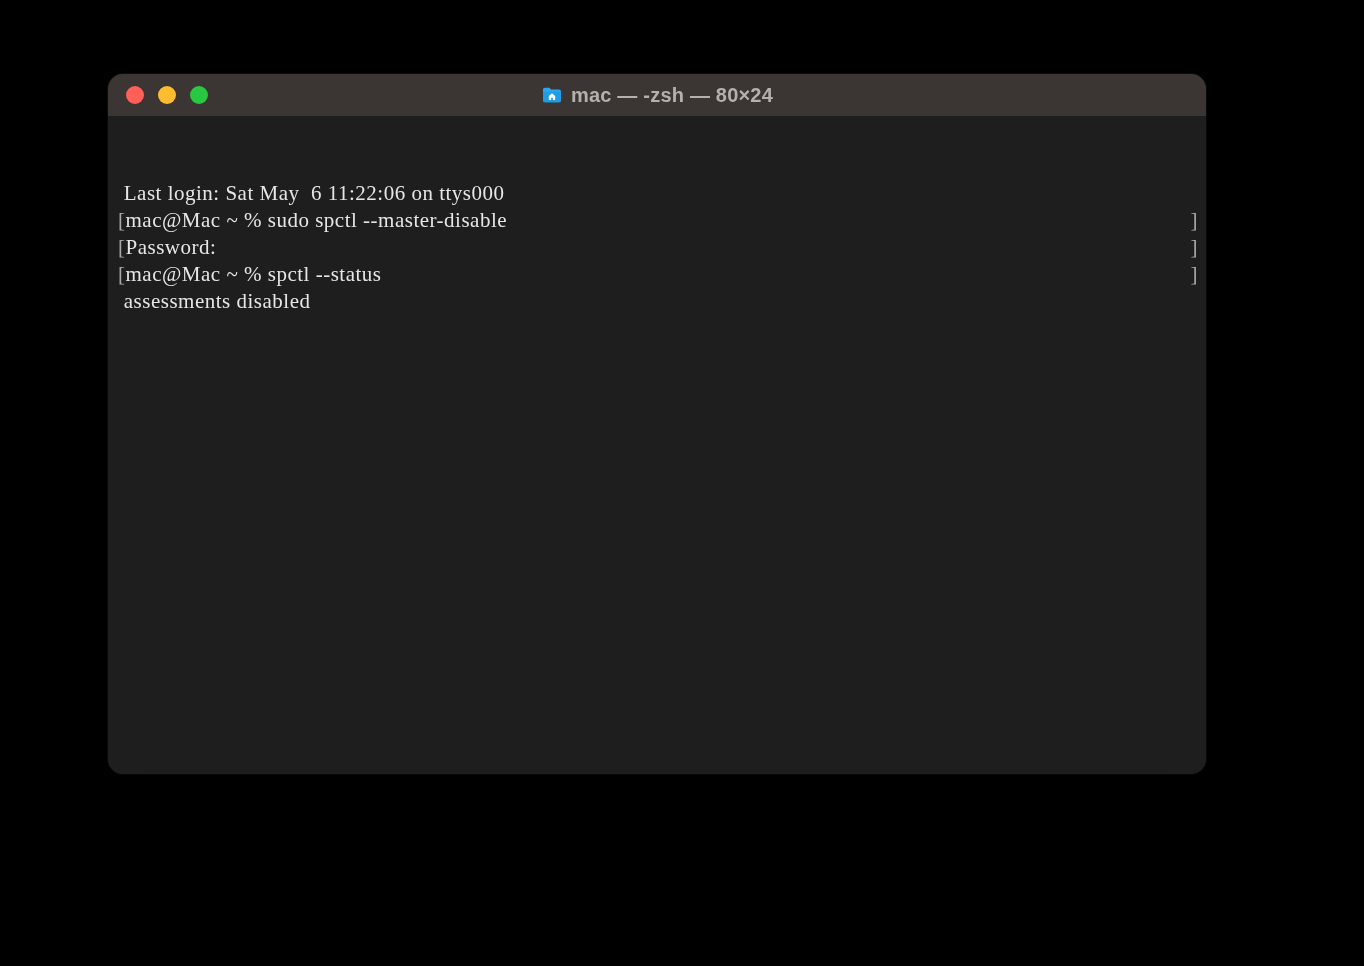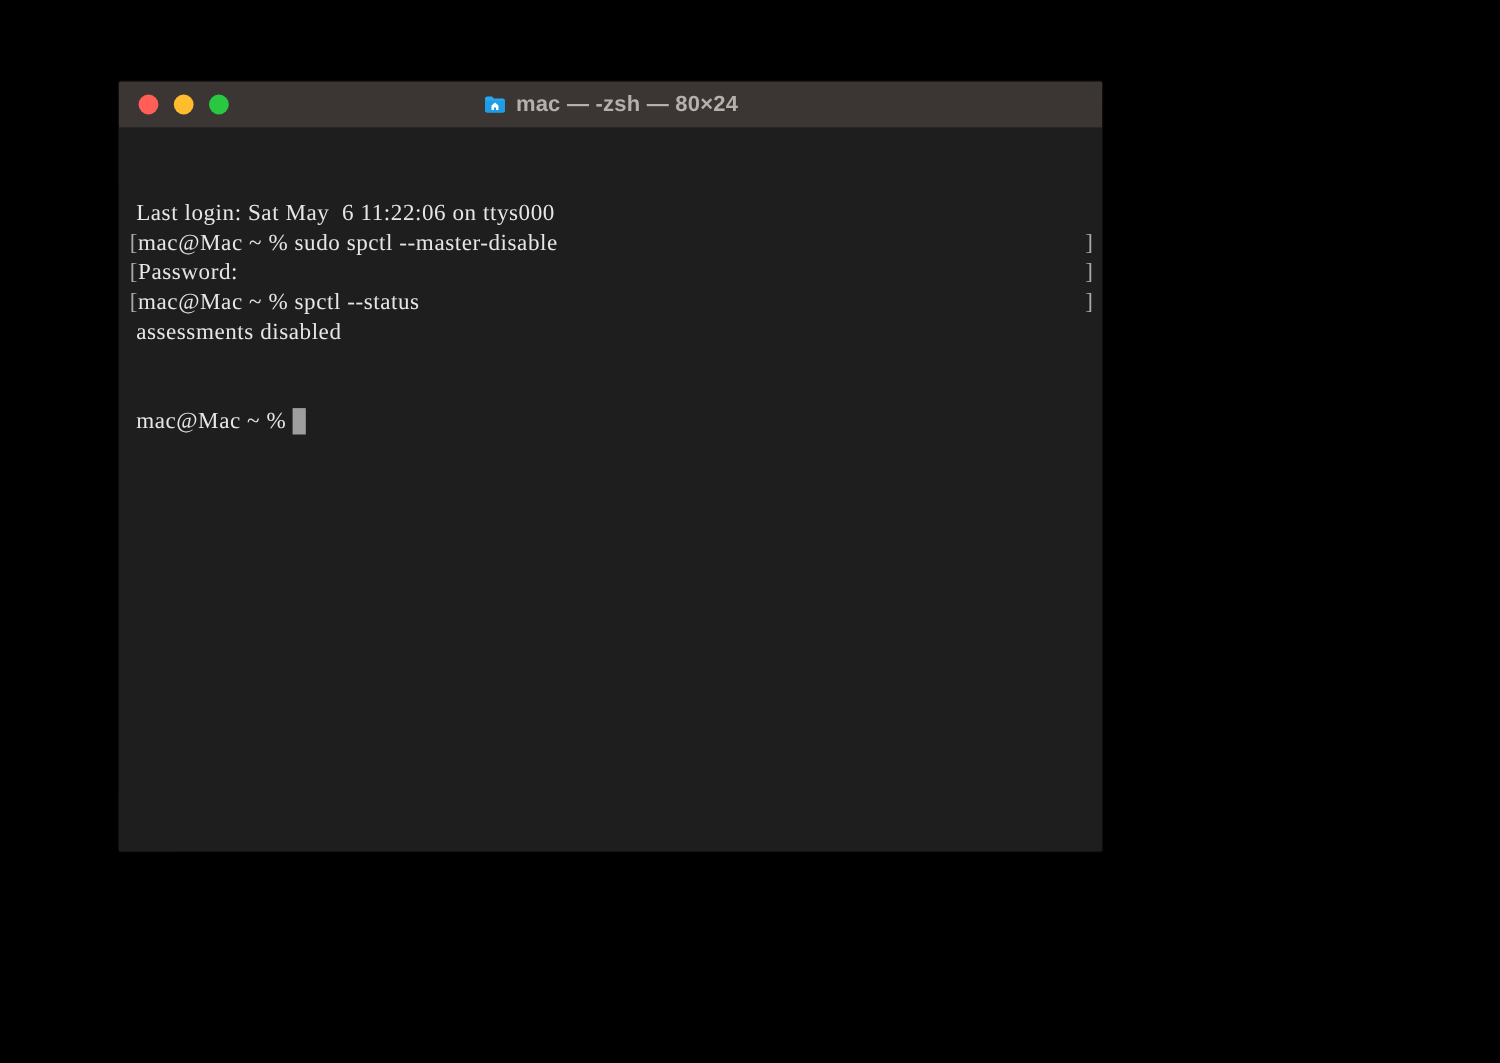--- a/index.html
+++ b/index.html
@@ -8,24 +8,24 @@
     width: 1364px;
     height: 966px;
     background: #000000;
     font-family: "SF Mono", "Menlo", "Consolas", monospace;
     overflow: hidden;
   }
   .terminal-window {
     position: absolute;
     left: 108px;
     top: 74px;
-    width: 894px;
+    width: 1098px;
     height: 700px;
     background: #1e1e1e;
-    border-radius: 2px;
+    border-radius: 15px;
     box-shadow: 0 20px 60px rgba(0,0,0,0.8), 0 0 0 1px rgba(255,255,255,0.06);
     overflow: hidden;
     display: flex;
     flex-direction: column;
   }
   .titlebar {
     height: 42px;
     background: #3b3634;
     display: flex;
     align-items: center;
@@ -122,15 +122,14 @@
           <path d="M2 6 L22 6 L22 16 Q22 18 20 18 L4 18 Q2 18 2 16 Z" fill="#1e9de6"></path>
           <path d="M12 8 L8.5 11 L8.5 15.5 L11 15.5 L11 13 L13 13 L13 15.5 L15.5 15.5 L15.5 11 Z" fill="#ffffff"></path>
         </svg>
       </span>
       <span class="title-text">mac — -zsh — 80×24</span>
     </div>
   </div>
 
   <div class="terminal-body">
     <div id="lines-container"><div class="term-line"><span class="content"> Last login: Sat May  6 11:22:06 on ttys000</span></div><div class="term-line"><span class="bracket-l">[</span><span class="content">mac@Mac ~ % sudo spctl --master-disable</span><span class="bracket-r">]</span></div><div class="term-line"><span class="bracket-l">[</span><span class="content">Password:</span><span class="bracket-r">]</span></div><div class="term-line"><span class="bracket-l">[</span><span class="content">mac@Mac ~ % spctl --status</span><span class="bracket-r">]</span></div><div class="term-line"><span class="content"> assessments disabled</span></div></div>
-    <div class="term-line"><span class="content"><span> mac@Mac ~ % </span><span class="cursor-block"></span></span></div>
   </div>
 </div>
 
 </body></html>

